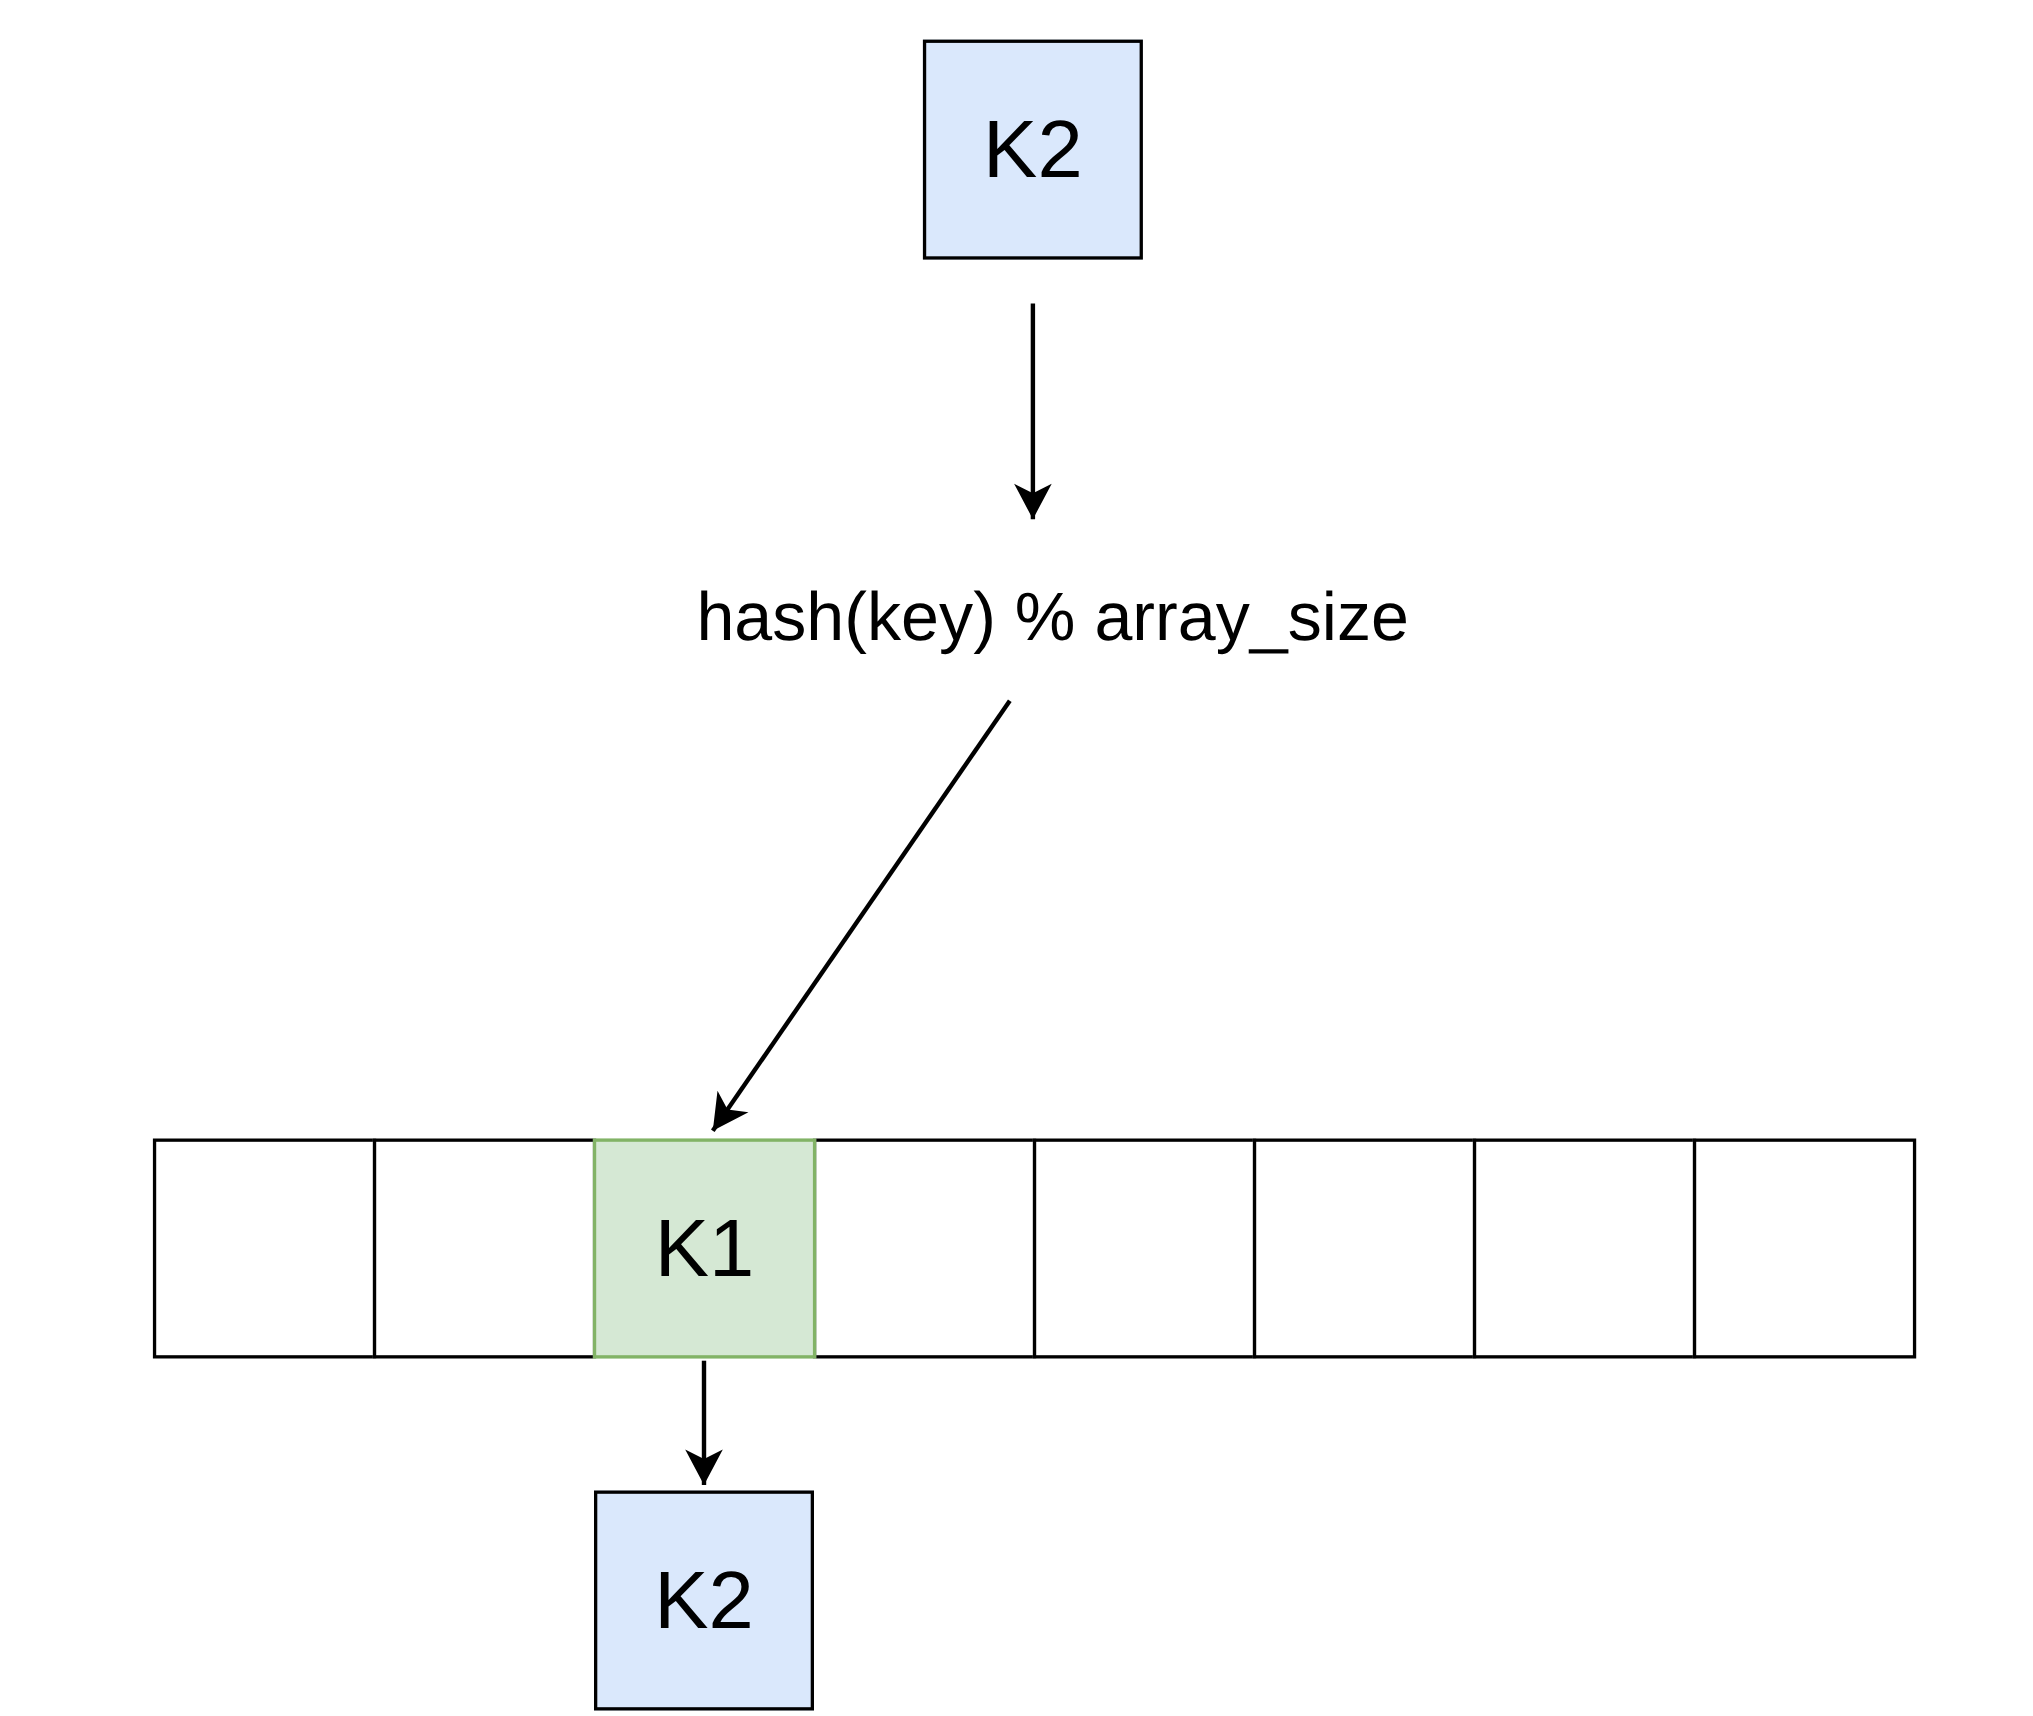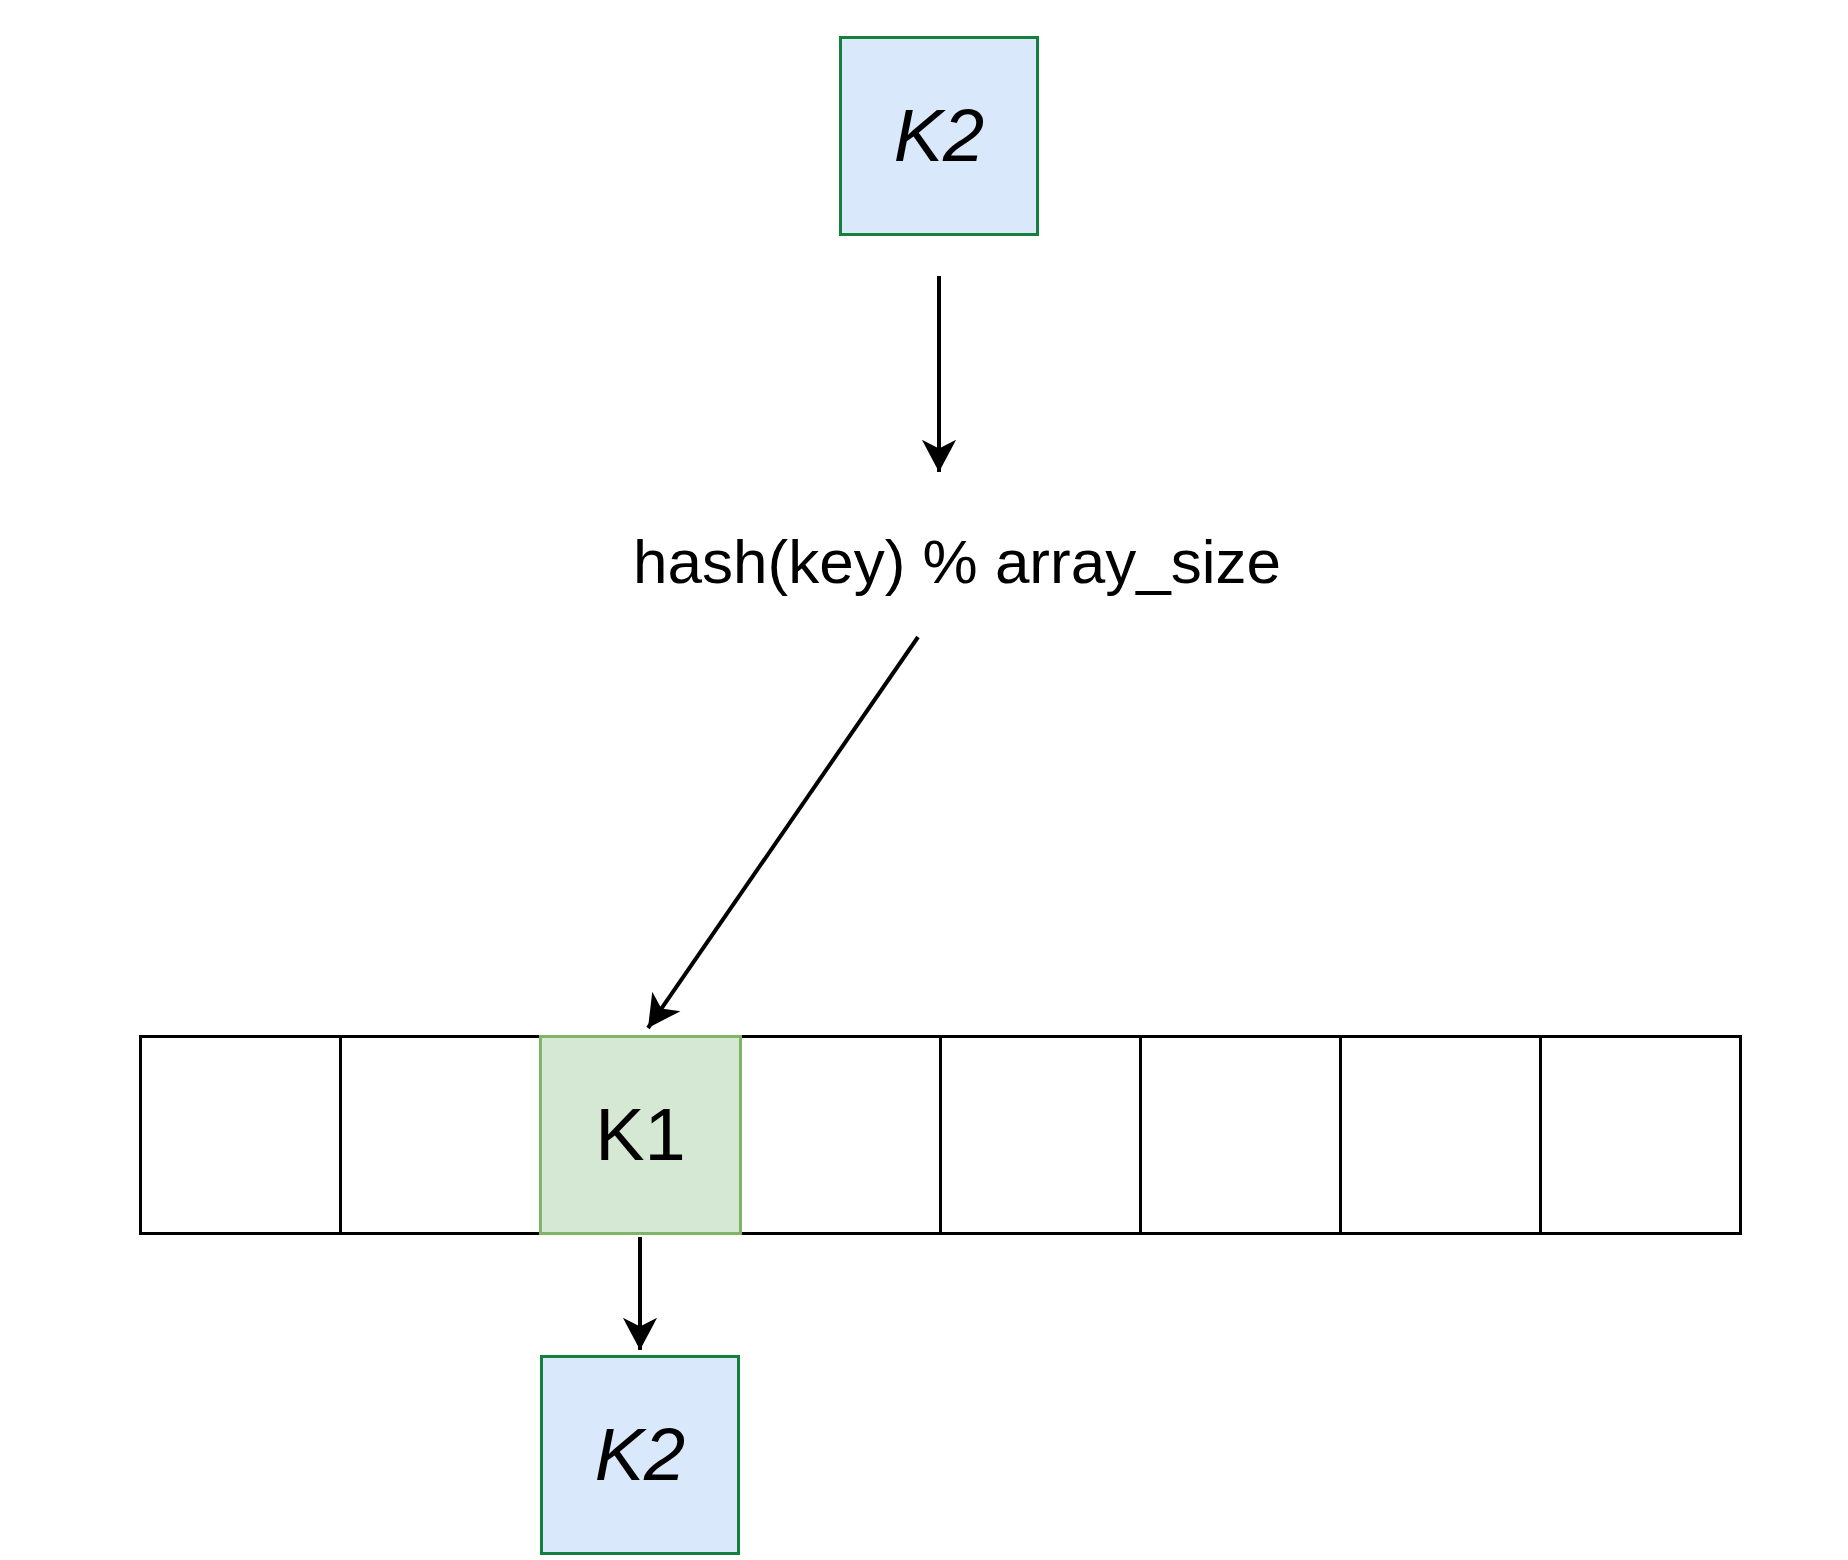--- a/index.html
+++ b/index.html
@@ -15,28 +15,27 @@
     font-family: "Liberation Sans", sans-serif;
     overflow: hidden;
   }
   
   .key-box {
     position: absolute;
     width: 200px;
     height: 200px;
     box-sizing: border-box;
     background: #dae8fc;
-    border: 3px solid #15803d;
+    border: 3px solid #000000;
     display: flex;
     align-items: center;
     justify-content: center;
     font-size: 74px;
     color: #000000;
     line-height: 1;
-    font-style: italic;
   }
   .key-box.top    { left: 839px; top: 36px; }
   .key-box.bottom { left: 540px; top: 1355px; }
 
   
   .hash-label {
     position: absolute;
     left: 457px;
     top: 516px;
     width: 1000px;

